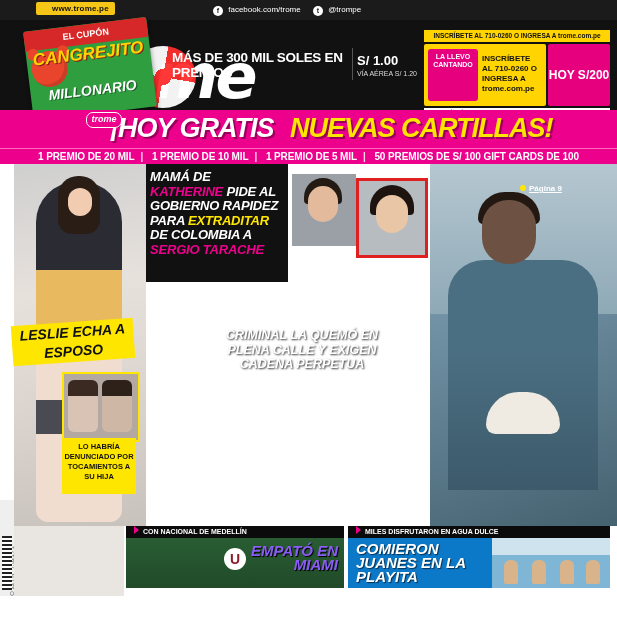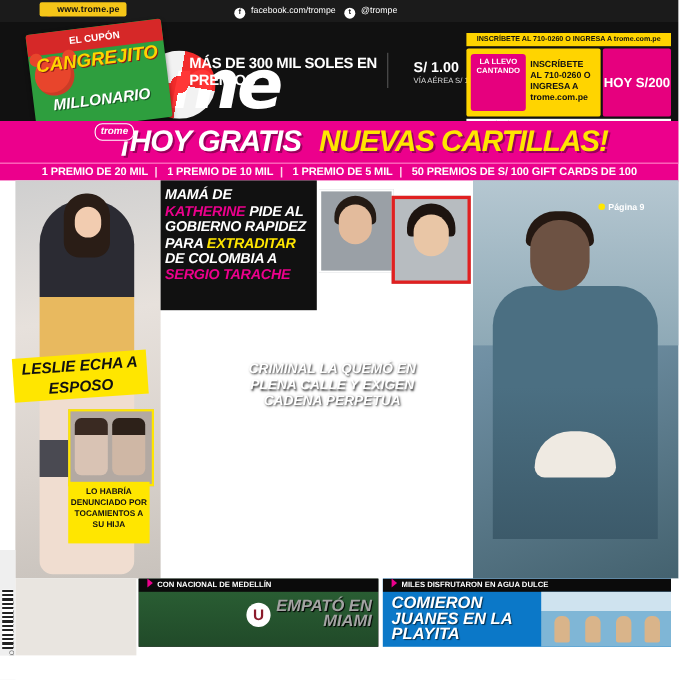--- a/index.html
+++ b/index.html
@@ -121,21 +121,21 @@
     color: #e9e9e9;
   }
   .price-box {
     position: absolute;
     left: 352px; top: 28px;
     width: 60px;
     color: #fff;
     font-size: 10px;
     line-height: 13px;
     border-left: 1px solid #555;
-    padding-left: 23px;
+    padding-left: 4px;
   }
   .price-box .price {
     font-size: 13px;
     font-weight: bold;
     margin-top: 6px;
   }
   .price-box .aerea {
     font-size: 7px;
     color: #ddd;
   }
@@ -518,24 +518,25 @@
   }
   .rp-cap {
     position: absolute;
     left: 56px; top: 228px;
     width: 74px; height: 42px;
     background: #efeae2;
     border-radius: 36px 36px 10px 10px;
   }
   .pagina9 {
     position: absolute;
-    left: 544px; top: 20px;
+    left: 520px; top: 20px;
     color: #fff;
     font-size: 8px;
     font-weight: bold;
+    text-decoration: underline;
   }
   .pagina9 .dot {
     display: inline-block;
     width: 6px; height: 6px;
     background: #ffe600;
     border-radius: 50%;
     margin-right: 3px;
   }
 
   
@@ -609,21 +610,21 @@
     width: 0; height: 0;
     border-left: 5px solid #ec008c;
     border-top: 4px solid transparent;
     border-bottom: 4px solid transparent;
     margin-right: 4px;
   }
   .sport-title {
     position: absolute;
     right: 6px; top: 18px;
     width: 90px;
-    color: #a3a3a3;
+    color: #8b5cf6;
     font-size: 15px;
     font-weight: bold;
     font-style: italic;
     text-align: right;
     line-height: 14px;
     text-shadow: 1px 1px 1px #000;
   }
   .u-badge {
     position: absolute;
     right: 98px; top: 22px;
@@ -721,21 +722,21 @@
 </head>
 <body>
 
 <div id="page">
 
   <div class="topbar">
     <div class="web-dot"></div>
     <div class="web">www.trome.pe</div>
     <div class="fb">
       <span class="glyph-circle">f</span>
-      <span>facebook.com/trompe</span>
+      <span>facebook.com/trome</span>
     </div>
     <div class="tw">
       <span class="glyph-circle">t</span>
       <span>@trompe</span>
     </div>
   </div>
 
   <div class="masthead">
     <div class="logo-zone">
       <span class="logo-text">trome</span>

